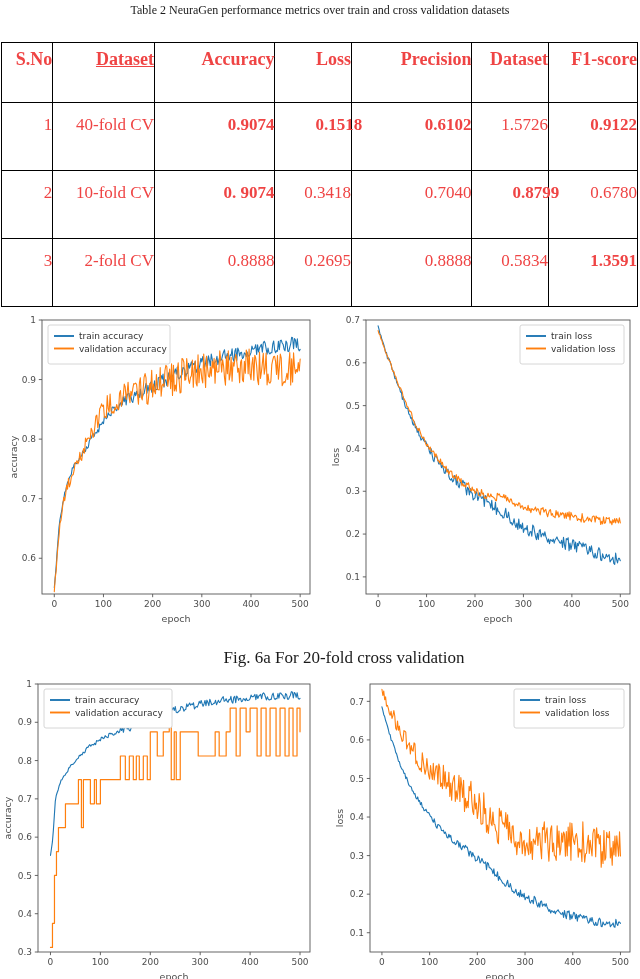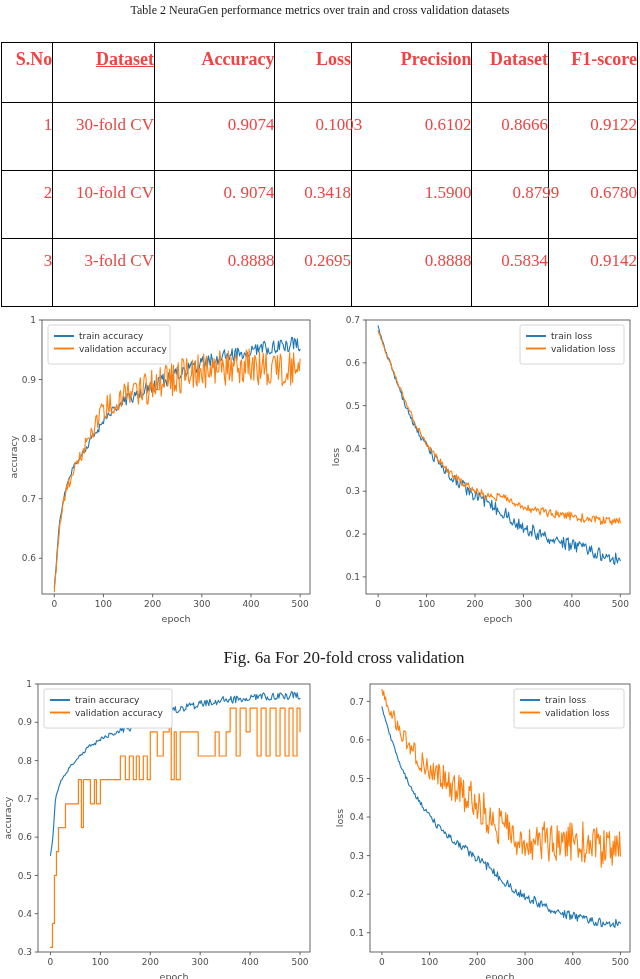--- a/index.html
+++ b/index.html
@@ -51,21 +51,21 @@
     height: 53px;
     font-weight: bold;
     font-size: 18px;
     padding-top: 6px;
   }
   table.metrics tbody td {
     height: 55px;
     padding-top: 12px;
     font-weight: normal;
   }
-  table.metrics tbody td.b { font-weight: normal; padding-left: 40px; }
+  table.metrics tbody td.b { font-weight: bold; padding-left: 40px; }
 
   .col-sno    { width: 8.0%; }
   .col-ds     { width: 16.0%; text-decoration: underline; }
   .col-acc    { width: 19.0%; }
   .col-loss   { width: 12.0%; }
   .col-prec   { width: 19.0%; }
   .col-rec    { width: 12.0%; }
   .col-f1     { width: 14.0%; }
 
   
@@ -108,44 +108,44 @@
       <th class="col-acc">Accuracy</th>
       <th class="col-loss">Loss</th>
       <th class="col-prec">Precision</th>
       <th class="col-rec">Dataset</th>
       <th class="col-f1">F1-score</th>
     </tr>
   </thead>
   <tbody>
     <tr>
       <td>1</td>
-      <td>30-fold CV</td>
+      <td>40-fold CV</td>
       <td class="b">0.9074</td>
-      <td class="b">0.1003</td>
+      <td class="b">0.1518</td>
       <td class="b">0.6102</td>
-      <td>0.8666</td>
+      <td>1.5726</td>
       <td class="b">0.9122</td>
     </tr>
     <tr>
       <td>2</td>
       <td>10-fold CV</td>
       <td class="b">0. 9074</td>
       <td>0.3418</td>
-      <td>1.5900</td>
+      <td>0.7040</td>
       <td class="b">0.8799</td>
       <td>0.6780</td>
     </tr>
     <tr>
       <td>3</td>
-      <td>3-fold CV</td>
+      <td>2-fold CV</td>
       <td>0.8888</td>
       <td>0.2695</td>
       <td>0.8888</td>
       <td>0.5834</td>
-      <td class="b">0.9142</td>
+      <td class="b">1.3591</td>
     </tr>
   </tbody>
 </table>
 
 <div class="fig" id="fig-6a-acc" style="left:8px; top:312px; width:312px; height:312px;">
     <svg width="312" height="312">
       <rect x="34" y="8" width="268" height="274" fill="#ffffff" stroke="#555555" stroke-width="0.9"></rect>
       <line x1="46.293577981651374" y1="282" x2="46.293577981651374" y2="285.2" stroke="#555555" stroke-width="0.9"></line>
       <text x="46.293577981651374" y="295" class="mtext mtick" text-anchor="middle">0</text>
       <line x1="95.4678899082569" y1="282" x2="95.4678899082569" y2="285.2" stroke="#555555" stroke-width="0.9"></line>

